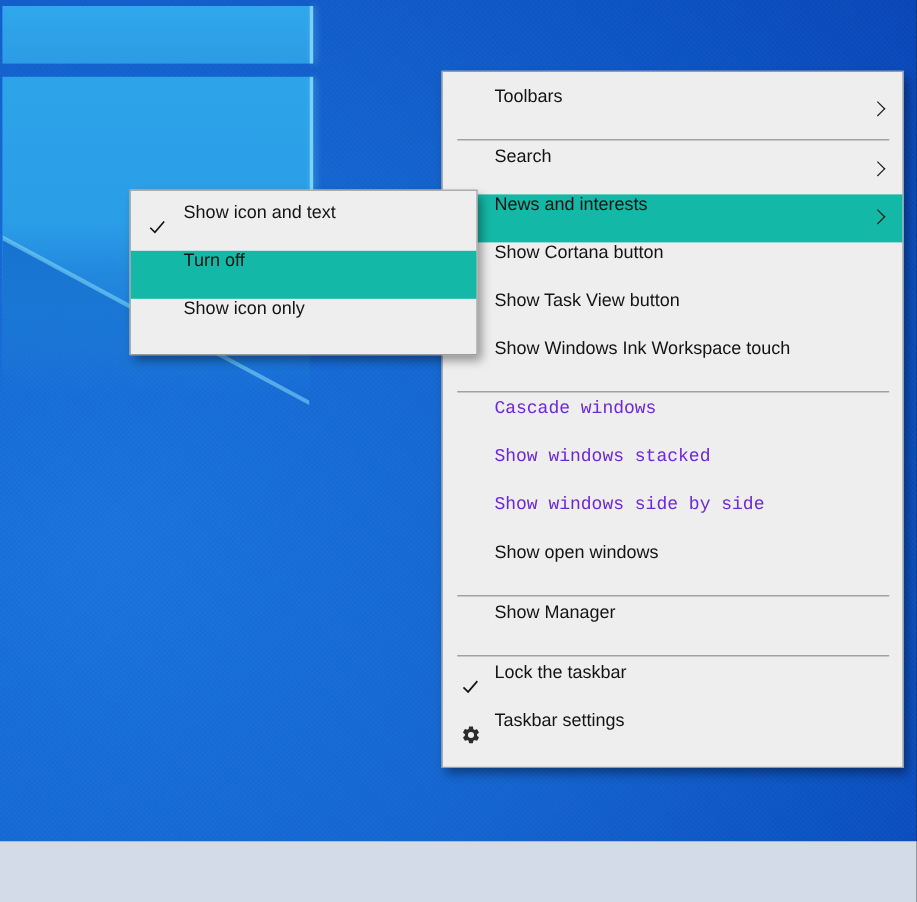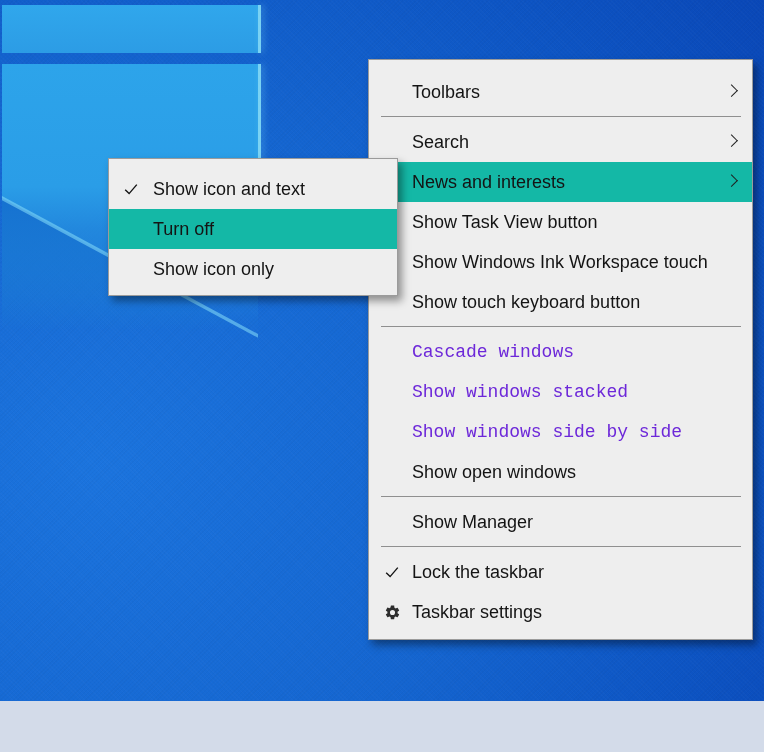--- a/index.html
+++ b/index.html
@@ -54,22 +54,22 @@
   
   .menu{
     position:absolute;box-sizing:border-box;background:#eeeeee;
     border:1px solid #9b9b9b;
     box-shadow:4px 5px 8px rgba(0,0,0,.40);
     padding:12px 0 7px 0;
   }
   .main-menu{left:368px;top:59px;width:385px;z-index:30;}
   .sub-menu{left:108px;top:158px;width:290px;z-index:40;padding-top:10px;padding-bottom:6px;}
   .menu-item{
-    position:relative;height:40px;display:flex;align-items:center;
-    padding:0 38px 0 43px;font-size:18px;color:#141414;white-space:nowrap;
+    position:relative;height:40px;display:flex;align-items:flex-start;
+    padding:0 38px 0 43px;font-size:15px;color:#141414;white-space:nowrap;
   }
   .sub-menu .menu-item{padding-left:44px;}
   .menu-item.highlight{background:#14b8a6;}
   .menu-item.disabled{color:#6d28d9;font-family:Liberation Mono, monospace;}
   .menu-sep{height:1px;background:#8f8f8f;margin:4px 11px 5px 12px;}
   .mi-icon{
     position:absolute;left:13px;top:50%;transform:translateY(-50%);
     width:20px;height:20px;display:flex;align-items:center;justify-content:center;
   }
   .sub-menu .mi-icon{left:12px;}
@@ -108,27 +108,27 @@
       <div class="menu-sep"></div>
       <div class="menu-item">
         <span>Search</span>
         <span class="mi-arrow"></span>
       </div>
       <div class="menu-item highlight">
         <span>News and interests</span>
         <span class="mi-arrow"></span>
       </div>
       <div class="menu-item">
+        <span>Show Cortana button</span>
+      </div>
+      <div class="menu-item">
         <span>Show Task View button</span>
       </div>
       <div class="menu-item">
         <span>Show Windows Ink Workspace touch</span>
-      </div>
-      <div class="menu-item">
-        <span>Show touch keyboard button</span>
       </div>
       <div class="menu-sep"></div>
       <div class="menu-item disabled">
         <span>Cascade windows</span>
       </div>
       <div class="menu-item disabled">
         <span>Show windows stacked</span>
       </div>
       <div class="menu-item disabled">
         <span>Show windows side by side</span>

